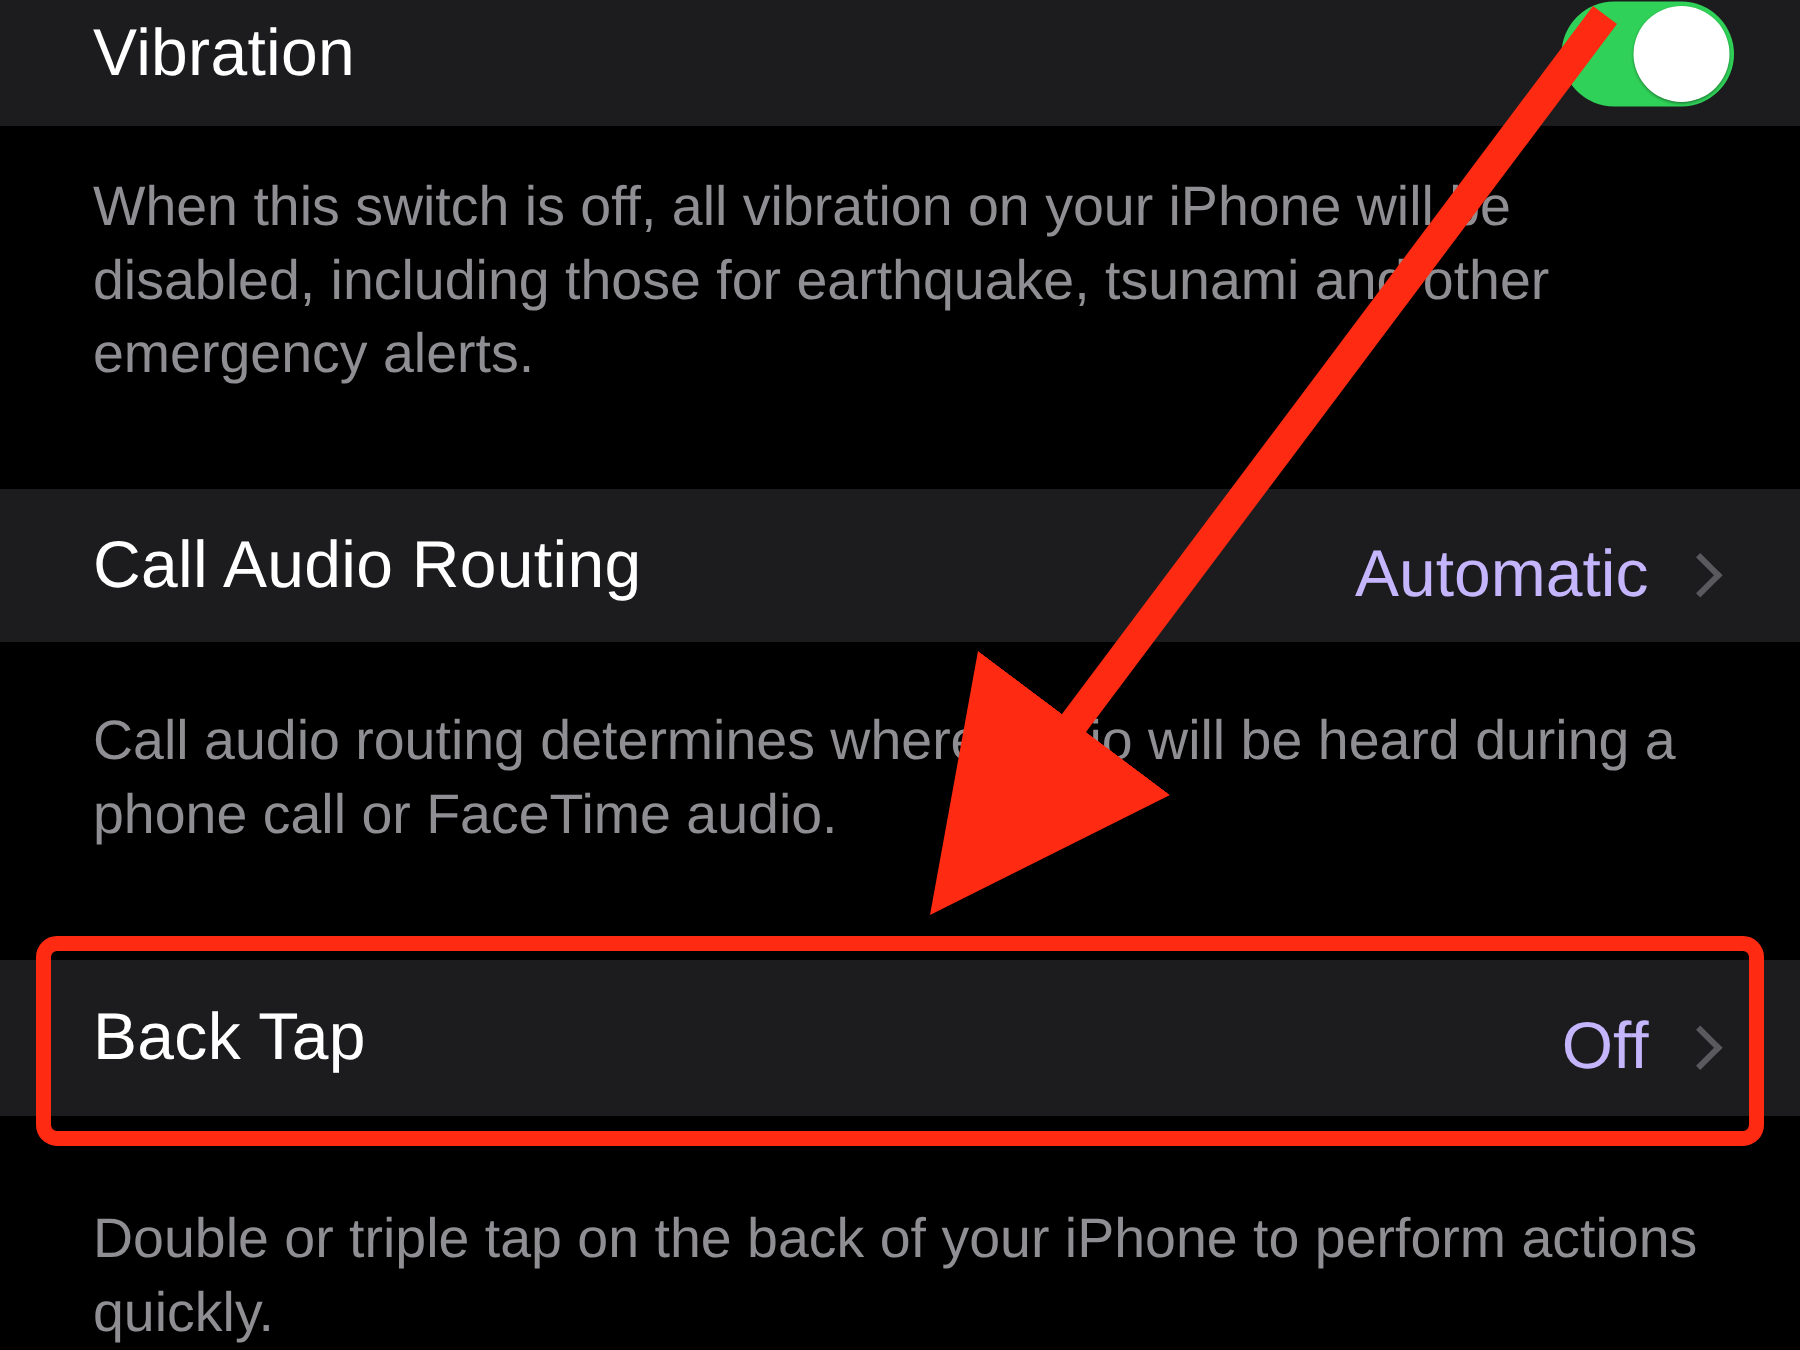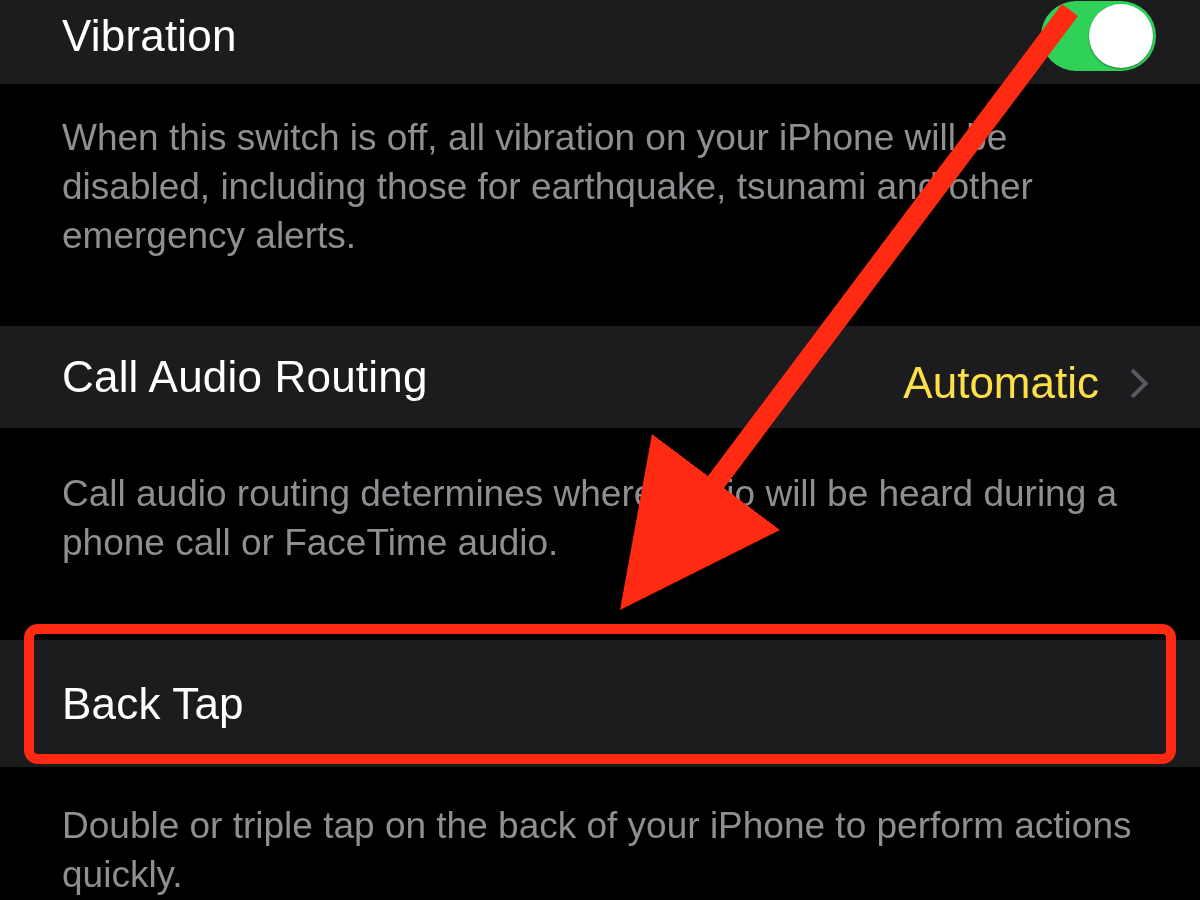--- a/index.html
+++ b/index.html
@@ -26,21 +26,21 @@
     padding:0 56px 0 62px;
     box-sizing:border-box;
   }
   .row .label{
     color:#fff;
     font-size:44px;
     font-weight:400;
     letter-spacing:0.2px;
   }
   .row .value{
-    color:#fde047;
+    color:#c4b5fd;
     font-size:44px;
     font-weight:400;
     display:flex;
     align-items:center;
     gap:18px;
     margin-top:12px;
   }
   .footer{
     color:#8e8e93;
     font-size:37px;
@@ -94,21 +94,21 @@
     position:absolute;
     left:0; right:0;
     top:452px;
   }
 
   
   .row-backtap{
     position:absolute;
     left:0; right:0;
     top:640px;
-    height:127px;
+    height:104px;
     text-align:center;
   }
   .footer-backtap{
     position:absolute;
     left:0; right:0;
     top:784px;
   }
 
   .chevron{
     display:inline-block;
@@ -160,20 +160,24 @@
     <span class="label">Call Audio Routing</span>
     <span class="value">
       <span>Automatic</span>
       <span class="chevron"></span>
     </span>
   </div>
   <div class="footer footer-call">Call audio routing determines where audio will be heard during a phone call or FaceTime audio.</div>
 
   <div class="row row-backtap">
     <span class="label">Back Tap</span>
+    <span class="value">
+      <span>Off</span>
+      <span class="chevron"></span>
+    </span>
   </div>
   <div class="footer footer-backtap">Double or triple tap on the back of your iPhone to perform actions quickly.</div>
 
   <div class="highlight-box"></div>
 
   <svg class="arrow-svg" viewBox="0 0 1200 900">
     <defs>
       <marker id="arrowhead" markerWidth="8" markerHeight="8" refX="3" refY="4" orient="auto" markerUnits="strokeWidth">
         <polygon points="0 0, 8 4, 0 8" fill="#ff2a12"></polygon>
       </marker>

